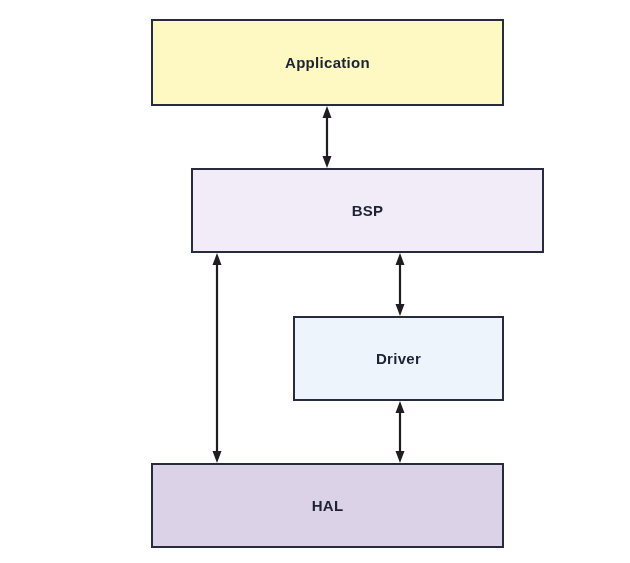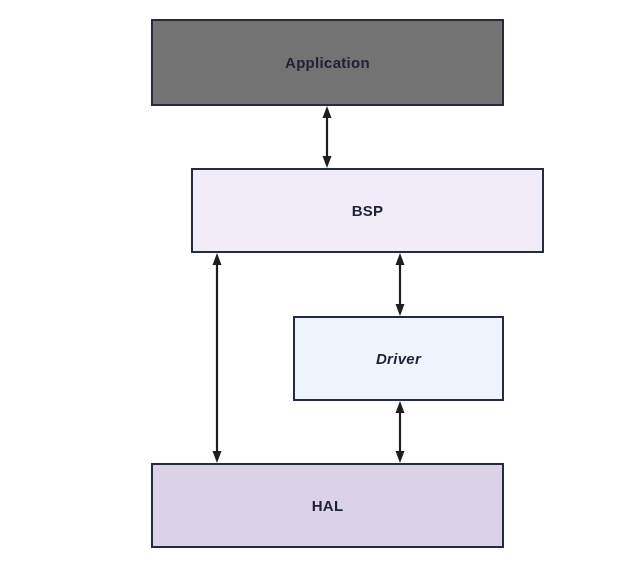--- a/index.html
+++ b/index.html
@@ -31,21 +31,21 @@
     justify-content: center;
   }
   .node .label {
     font-weight: bold;
     font-size: 15px;
     color: #1d2235;
     letter-spacing: 0.3px;
   }
   .node-application { left: 151px; top: 19px;  width: 353px; height: 87px; }
   .node-bsp         { left: 151px; top: 168px; width: 353px; height: 85px; }
-  .node-driver      { left: 293px; top: 316px; width: 211px; height: 85px; font-style: italic; }
+  .node-driver      { left: 293px; top: 316px; width: 211px; height: 85px; }
   .node-hal         { left: 151px; top: 463px; width: 353px; height: 85px; }
 </style>
 </head>
 <body>
 
 <div class="canvas">
 
   <svg class="arrows-layer" width="630" height="563" viewBox="0 0 630 563" xmlns="http://www.w3.org/2000/svg">
 
     <g stroke="#1f1d20" fill="#1f1d20">
@@ -66,21 +66,21 @@
       <polygon points="400,316 395.5,304 404.5,304" stroke="none"></polygon>
     </g>
 
     <g stroke="#1f1d20" fill="#1f1d20">
       <line x1="400" y1="410" x2="400" y2="454" stroke-width="2.2"></line>
       <polygon points="400,401 395.5,413 404.5,413" stroke="none"></polygon>
       <polygon points="400,463 395.5,451 404.5,451" stroke="none"></polygon>
     </g>
   </svg>
 
-  <div class="node node-application" style="background: #737373;">
+  <div class="node node-application" style="background: #fef9c3;">
     <span class="label">Application</span>
   </div>
 
   <div class="node node-bsp" style="background: rgb(241, 236, 247); margin-left: 40px;">
     <span class="label">BSP</span>
   </div>
 
   <div class="node node-driver" style="background: rgb(237, 244, 252);">
     <span class="label">Driver</span>
   </div>

